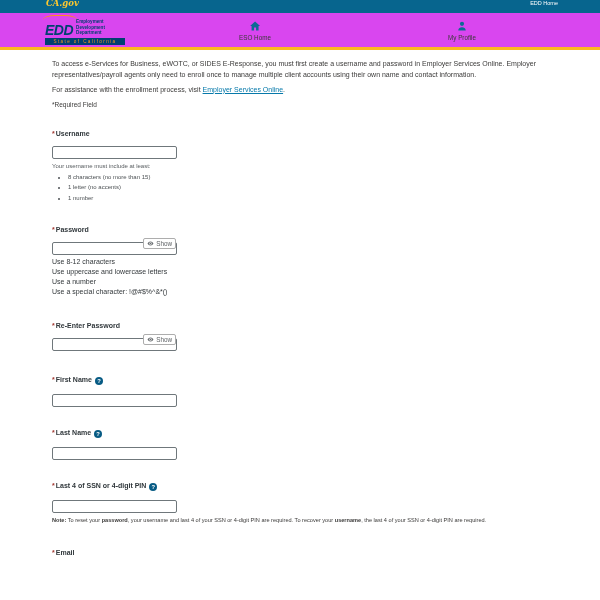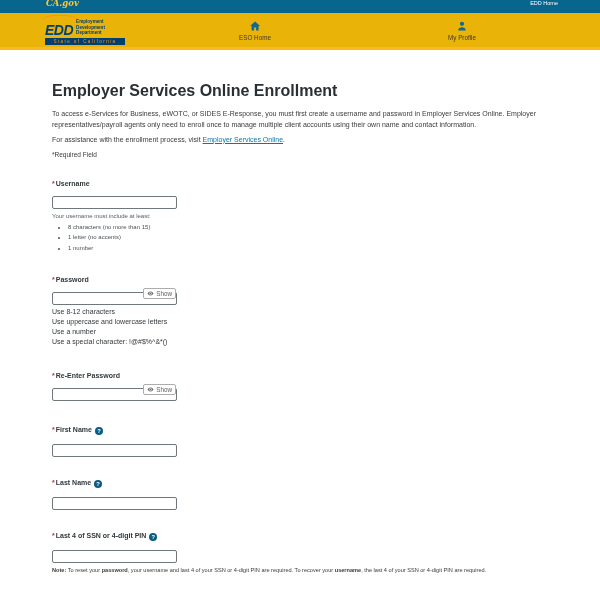--- a/index.html
+++ b/index.html
@@ -7,21 +7,21 @@
               font-family:"Liberation Sans", sans-serif; color:#3b3a39; }
 
   
   .topbar { height:13px; background:#07658e; display:flex; align-items:center;
             justify-content:space-between; padding:0 42px 8px 46px; }
   .ca-logo { font-family:"DejaVu Serif", serif; font-style:italic; font-weight:bold;
              color:#fdc82f; font-size:8.5px; cursor:pointer; }
   .topbar-link { color:#ffffff; font-size:5.5px; text-decoration:none; cursor:pointer; }
 
   
-  .navbar { position:relative; height:37px; background:#eab308; border-bottom:3px solid #fdb81e; }
+  .navbar { position:relative; height:37px; background:#d946ef; border-bottom:3px solid #fdb81e; }
   .edd-logo { position:absolute; left:45px; top:4px; width:80px; cursor:pointer; }
   .edd-top { display:flex; align-items:flex-end; position:relative; height:20px; }
   .edd-word { font-size:14px; font-weight:bold; font-style:italic; color:#004071;
               letter-spacing:-0.5px; line-height:1; }
   .edd-swoosh { position:absolute; left:-2px; top:-2px; width:34px; height:10px;
                 border-top:1.6px solid #f7931e; border-radius:50%/70%; }
   .edd-lines { margin-left:3px; font-size:4.6px; font-weight:bold; color:#004071;
                line-height:1.25; padding-bottom:1px; }
   .edd-tagline { margin-top:1px; background:#004071; color:#f7931e; font-size:4.6px;
                  letter-spacing:1.4px; text-align:center; padding:1px 0; }
@@ -103,21 +103,20 @@
 
   <div class="nav-item profile">
     <svg viewBox="0 0 24 24">
         <path d="M12 3.5a4.2 4.2 0 110 8.4 4.2 4.2 0 010-8.4zM4.5 21c0-4.2 3.7-6.4 7.5-6.4s7.5 2.2 7.5 6.4z"></path>
       </svg>
     <span>My Profile</span>
   </div>
 </div>
 
 <div class="content">
-  <h1>Employer Services Online Enrollment</h1>
 
   <p class="intro">To access e-Services for Business, eWOTC, or SIDES E-Response, you must first create a username and password in Employer Services Online. Employer representatives/payroll agents only need to enroll once to manage multiple client accounts using their own name and contact information.</p>
 
   <p class="assist"><span>For assistance with the enrollment process, visit </span><a>Employer Services Online</a><span>.</span></p>
 
   <p class="required-note">*Required Field</p>
 
   <div class="group">
     <label><span class="req">*</span><span>Username</span></label>
     <input class="txt" type="text" value="" style="">

